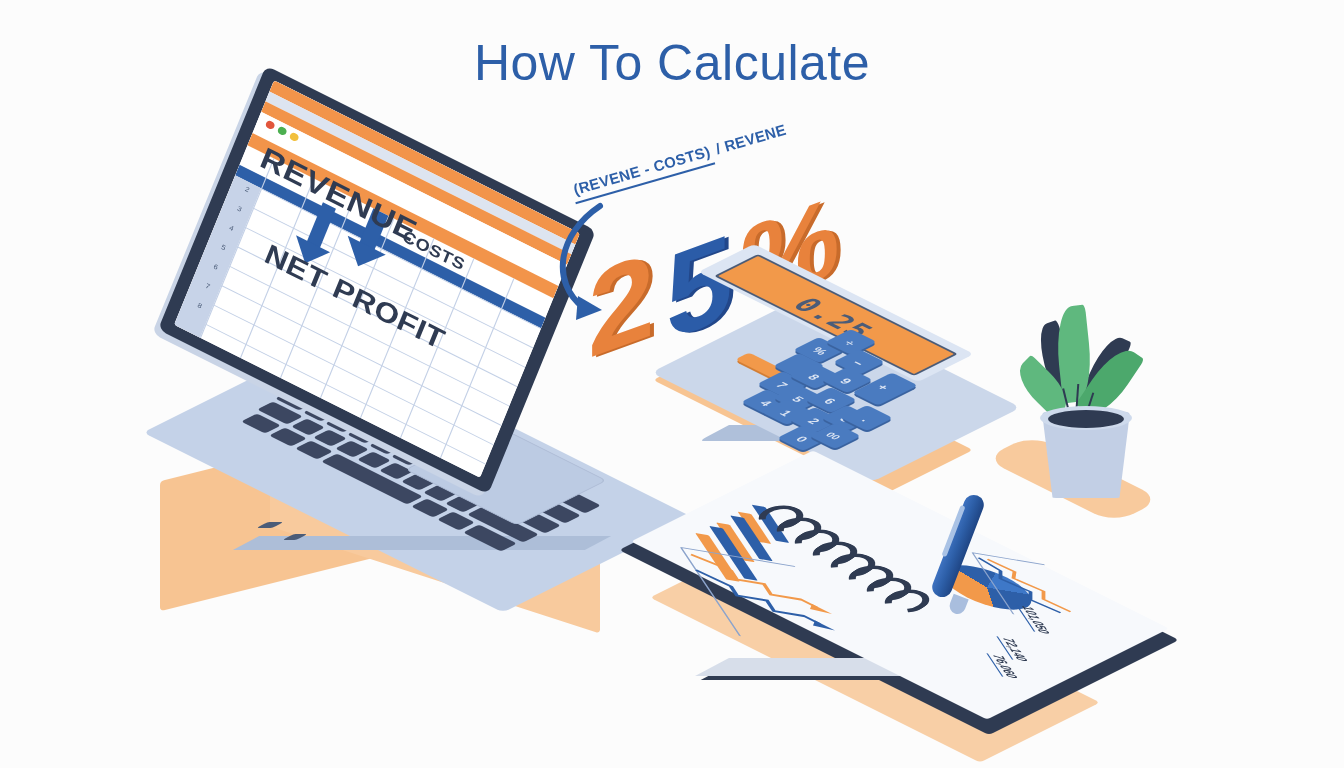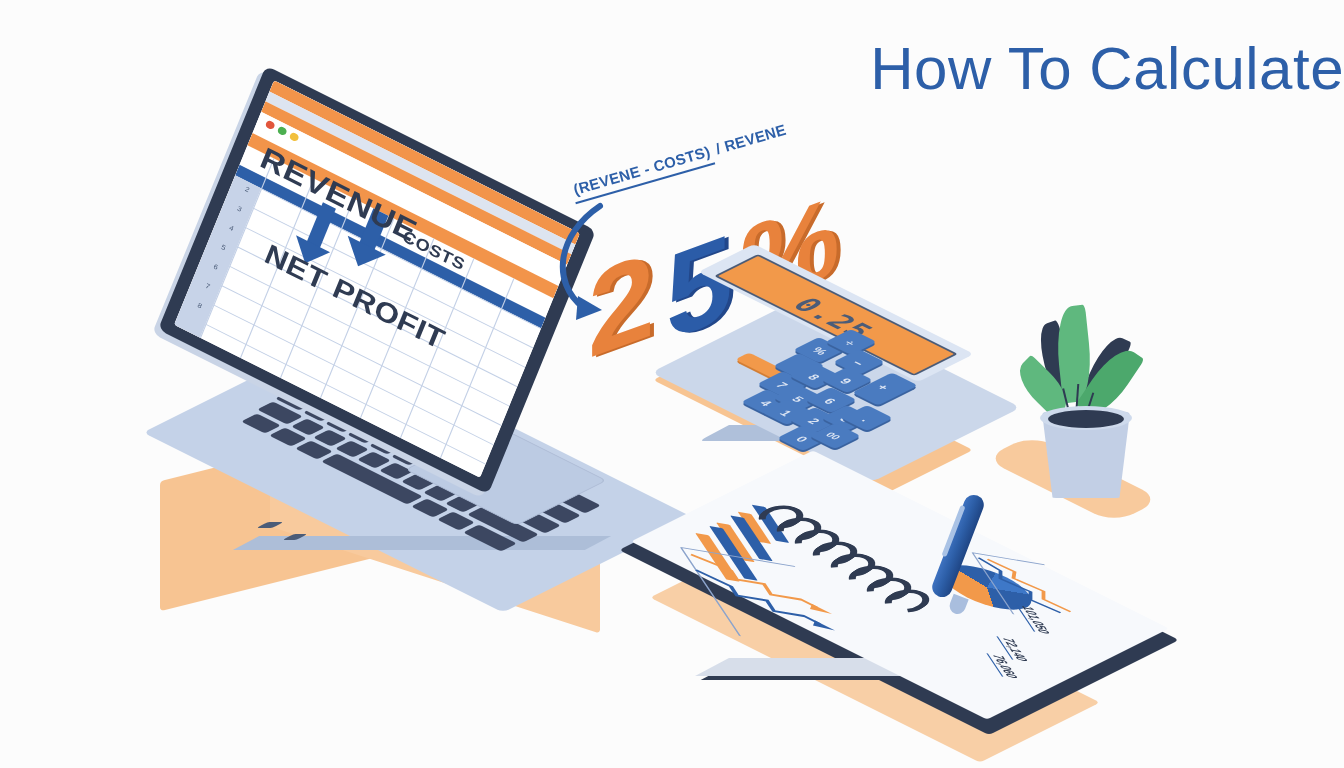--- a/index.html
+++ b/index.html
@@ -9,22 +9,22 @@
     font-family:"Liberation Sans", sans-serif;
     overflow:hidden;
     position:relative;
   }
   #stage{position:absolute;inset:0;}
 
   
   .title{
     position:absolute;
     left:0;right:0;top:34px;
-    text-align:right;
-    font-size:60px;
+    text-align:center;
+    font-size:50px;
     font-weight:400;
     letter-spacing:0.5px;
     color:#2D5FA8;
     font-family:"Liberation Sans", sans-serif;
   }
 
   
   #laptop{position:absolute;left:150px;top:130px;width:570px;height:500px;}
   .lap-shadow{
     position:absolute;left:10px;top:310px;width:330px;height:130px;

